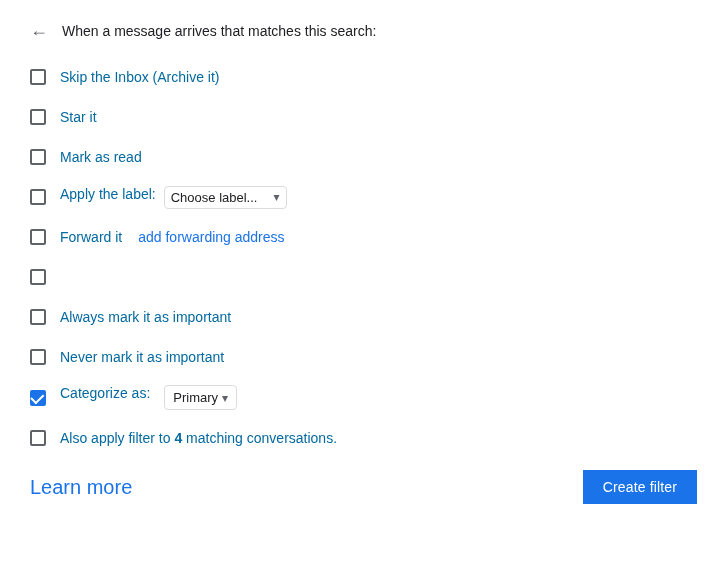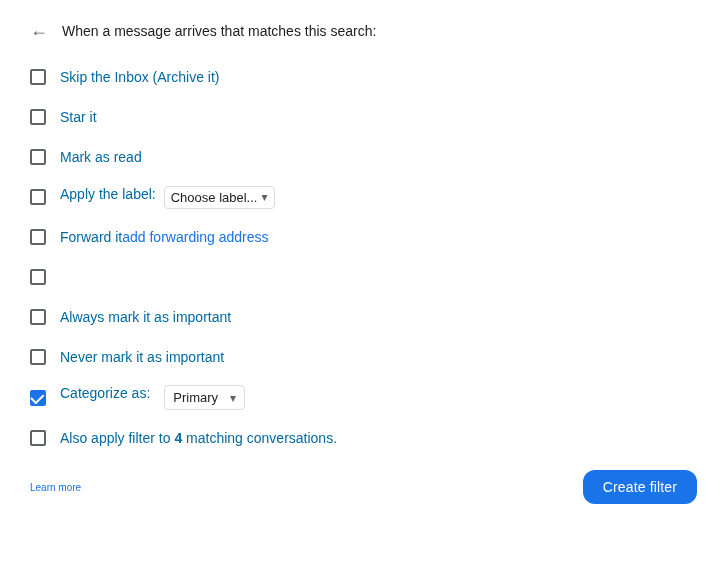--- a/index.html
+++ b/index.html
@@ -72,63 +72,63 @@
     .choose-label-select {
       font-size: 13px;
       color: #202124;
       border: 1px solid #dadce0;
       border-radius: 4px;
       padding: 3px 6px;
       cursor: pointer;
       background: #fff;
       display: flex;
       align-items: center;
-      gap: 4px;
+      gap: 16px;
     }
     .dropdown-arrow {
       font-size: 12px;
       color: #5f6368;
     }
     .forward-link {
       color: #1a73e8;
       font-size: 14px;
       cursor: pointer;
-      margin-left: 0;
+      margin-left: 16px;
       text-decoration: none;
     }
     .categorize-select {
       font-size: 13px;
       color: #202124;
       border: 1px solid #dadce0;
       border-radius: 4px;
       padding: 4px 8px;
       cursor: pointer;
       background: #fff;
       display: flex;
       align-items: center;
-      gap: 12px;
+      gap: 4px;
       margin-left: 6px;
     }
     .footer-row {
       display: flex;
       align-items: center;
       justify-content: space-between;
       margin-top: 20px;
     }
     .learn-more-link {
       color: #1a73e8;
-      font-size: 10px;
+      font-size: 20px;
       cursor: pointer;
       text-decoration: none;
     }
     .create-filter-btn {
       background: #1a73e8;
       color: #fff;
       border: none;
-      border-radius: 12px;
+      border-radius: 0;
       padding: 9px 20px;
       font-size: 14px;
       font-weight: 500;
       cursor: pointer;
       letter-spacing: 0.01em;
     }
     .page-container {
       position: relative;
     }
   </style>

